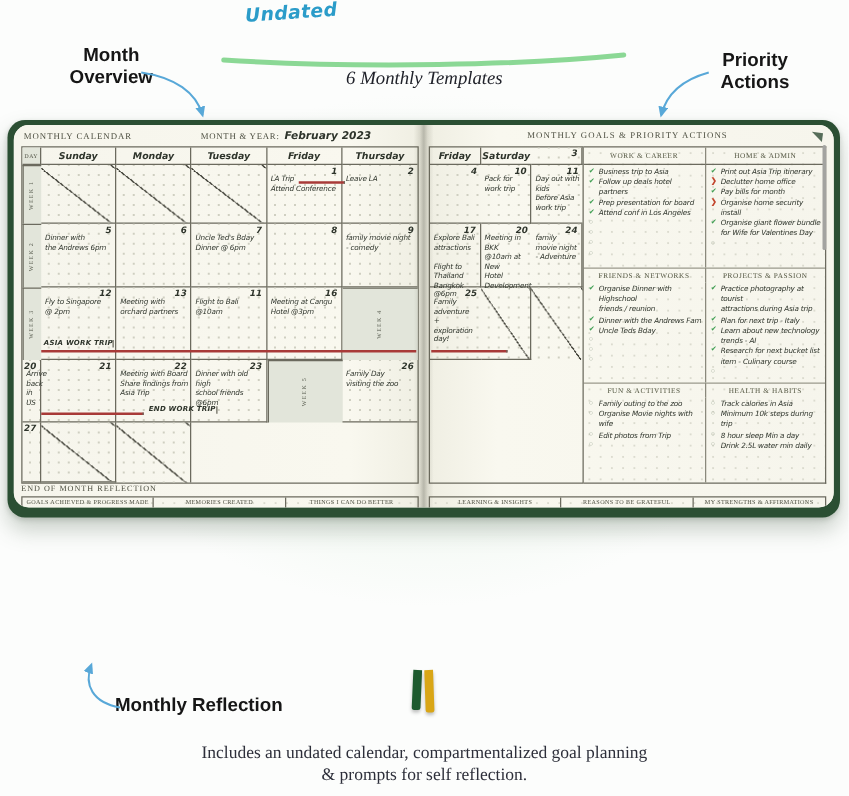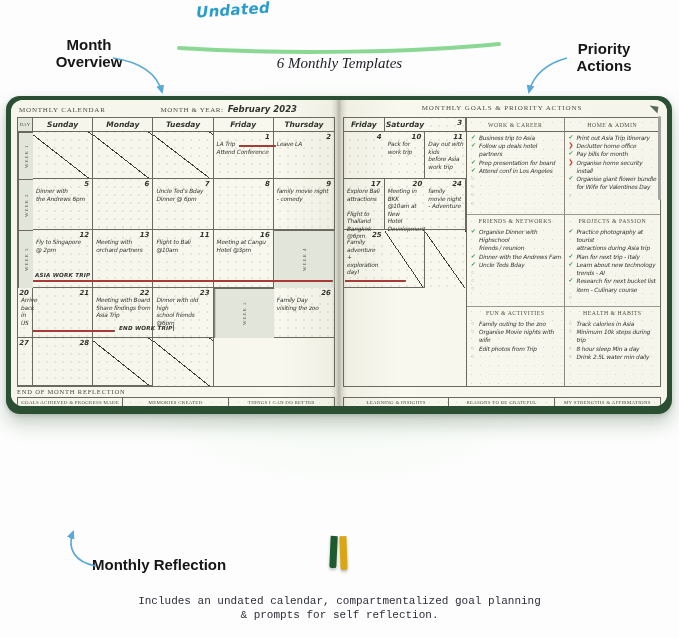--- a/index.html
+++ b/index.html
@@ -118,21 +118,21 @@
   .pn.l{left:9px;} .pn.r{right:9px;}
   
   .elastic{position:absolute;right:6px;top:16px;width:3.5px;height:84px;background:#a3a3a0;border-radius:2px;z-index:6;}
   .curl{position:absolute;right:9px;top:6px;width:0;height:0;z-index:6;
     border-left:9px solid transparent;border-top:7px solid #3a5540;opacity:.85;transform:rotate(8deg);}
   .ribbon{position:absolute;z-index:1;width:7px;border-radius:0 0 2px 2px;box-shadow:0 2px 3px rgba(0,0,0,.25);}
   .ribbon.green{left:330px;top:536px;height:32px;background:#1d5a2e;transform:rotate(2.5deg);}
   .ribbon.gold{left:340px;top:536px;height:34px;background:#d9a616;transform:rotate(-2deg);}
   
   .caption{position:absolute;left:0;right:0;top:594px;text-align:center;
-    font-family:Liberation Mono, monospace;font-size:11px;color:#2d2f3a;line-height:1.3;white-space:pre-line;}
+    font-family:Liberation Serif, serif;font-size:14px;color:#2d2f3a;line-height:1.3;white-space:pre-line;}
 </style>
 </head>
 <body>
 
 <div id="canvas">
 
   <div class="undated">Undated</div>
   <div class="subtitle">6 Monthly Templates</div>
 
   <div class="callout right">Priority
@@ -268,24 +268,20 @@
             </div>
 
           <div class="wk serifcaps">WEEK 5</div>
           <div class="cell">
               <span class="date hw">26</span>
               <div class="note hw">Family Day
 visiting the zoo</div>
             </div>
           <div class="cell">
               <span class="date hw">27</span>
-              <div class="note hw"></div>
-            </div>
-          <div class="cell">
-              <span class="date hw">28</span>
               <div class="note hw"></div>
             </div>
           <div class="cell" data-crossed="true">
               <span class="date hw"></span>
               <div class="note hw"></div>
             </div>
           <div class="cell" data-crossed="true">
               <span class="date hw"></span>
               <div class="note hw"></div>
             </div>

